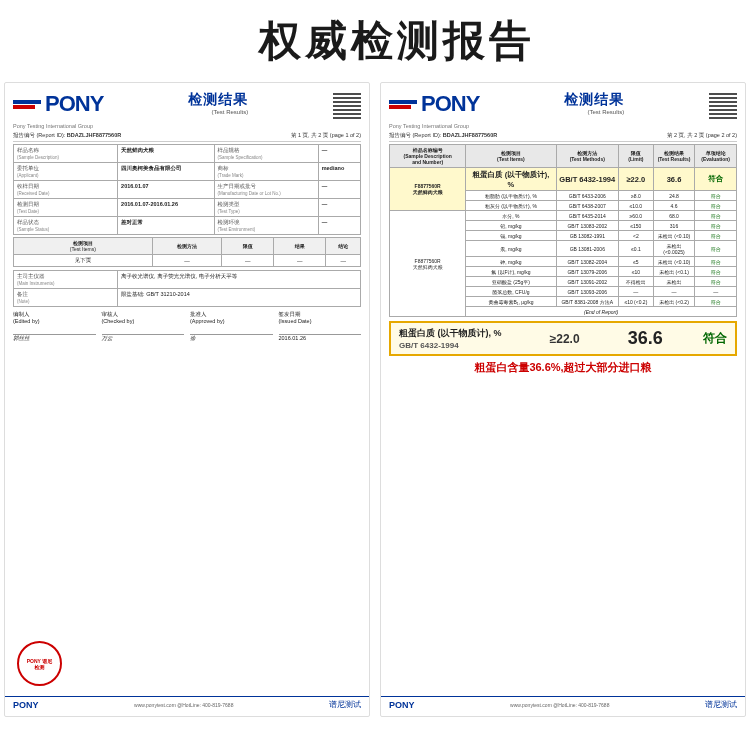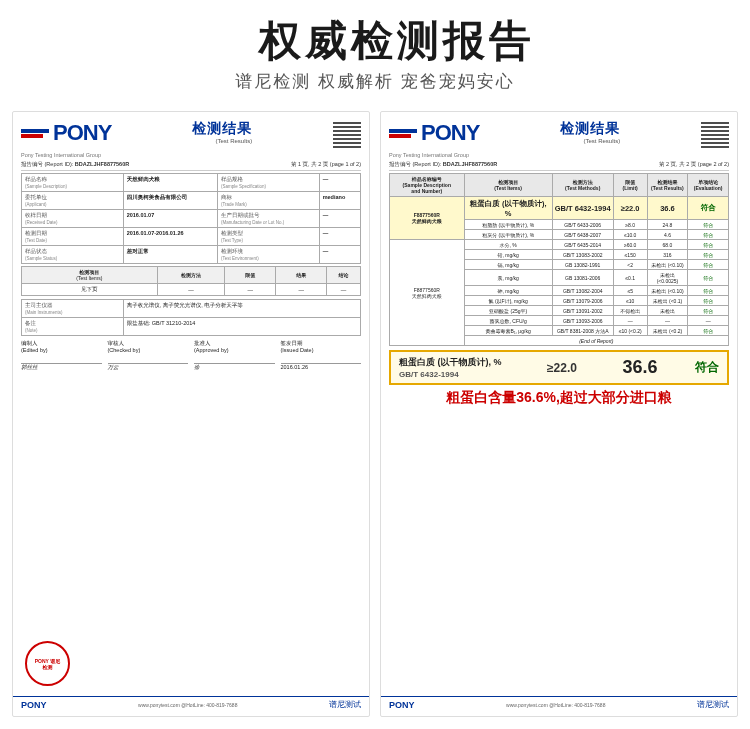--- a/index.html
+++ b/index.html
@@ -40,21 +40,21 @@
       font-size: 17px;
       color: #555;
       margin-top: 6px;
       letter-spacing: 2px;
     }
 
     .reports-row {
       display: flex;
       flex-direction: row;
       gap: 10px;
-      padding: 10px 12px 12px;
+      padding: 10px 4px 12px;
       width: 100%;
       flex: 1;
     }
 
     .report-card {
       flex: 1;
       background: #fff;
       border: 1px solid #ddd;
       border-radius: 2px;
       padding: 8px 8px 6px;
@@ -276,21 +276,20 @@
       font-weight: bold;
     }
   </style>
 </head>
 <body>
 
 <div class="main-container">
 
   <div class="header-section">
     <div class="main-title">权威检测报告</div>
-    <div class="sub-title">谱尼检测  权威解析  宠爸宠妈安心</div>
   </div>
 
   <div class="reports-row">
 
     <div class="report-card">
 
       <div class="pony-header">
         <div class="pony-logo">
           <div class="pony-logo-bar">
             <div class="pony-bar-1"></div>
@@ -543,21 +542,21 @@
       <div style="border: 2px solid #e6a800; background: #fffbe6; padding: 4px 8px; margin: 4px 0; display:flex; align-items:center; justify-content:space-between;">
         <div style="font-size:9px; font-weight:bold; color:#222;">
           <span>粗蛋白质 (以干物质计), %</span><br>
           <span style="font-size:8px; color:#555;">GB/T 6432-1994</span>
         </div>
         <div style="font-size:12px; font-weight:900; color:#333; margin: 0 8px;">≥22.0</div>
         <div style="font-size:18px; font-weight:900; color:#222;">36.6</div>
         <div style="font-size:12px; font-weight:900; color:#006600;">符合</div>
       </div>
 
-      <div style="text-align:center; font-size:14px; font-weight:900; color:#cc0000; margin: 2px 0;">粗蛋白含量36.6%,超过大部分进口粮</div>
+      <div style="text-align:center; font-size:11px; font-weight:900; color:#cc0000; margin: 2px 0;">粗蛋白含量36.6%,超过大部分进口粮</div>
 
       <div class="report-footer">
         <span class="pony-footer-logo">PONY</span>
         <span class="footer-contact">www.ponytest.com  @HotLine: 400-819-7688</span>
         <span class="pony-footer-test">谱尼测试</span>
       </div>
     </div>
 
   </div>
 </div>

